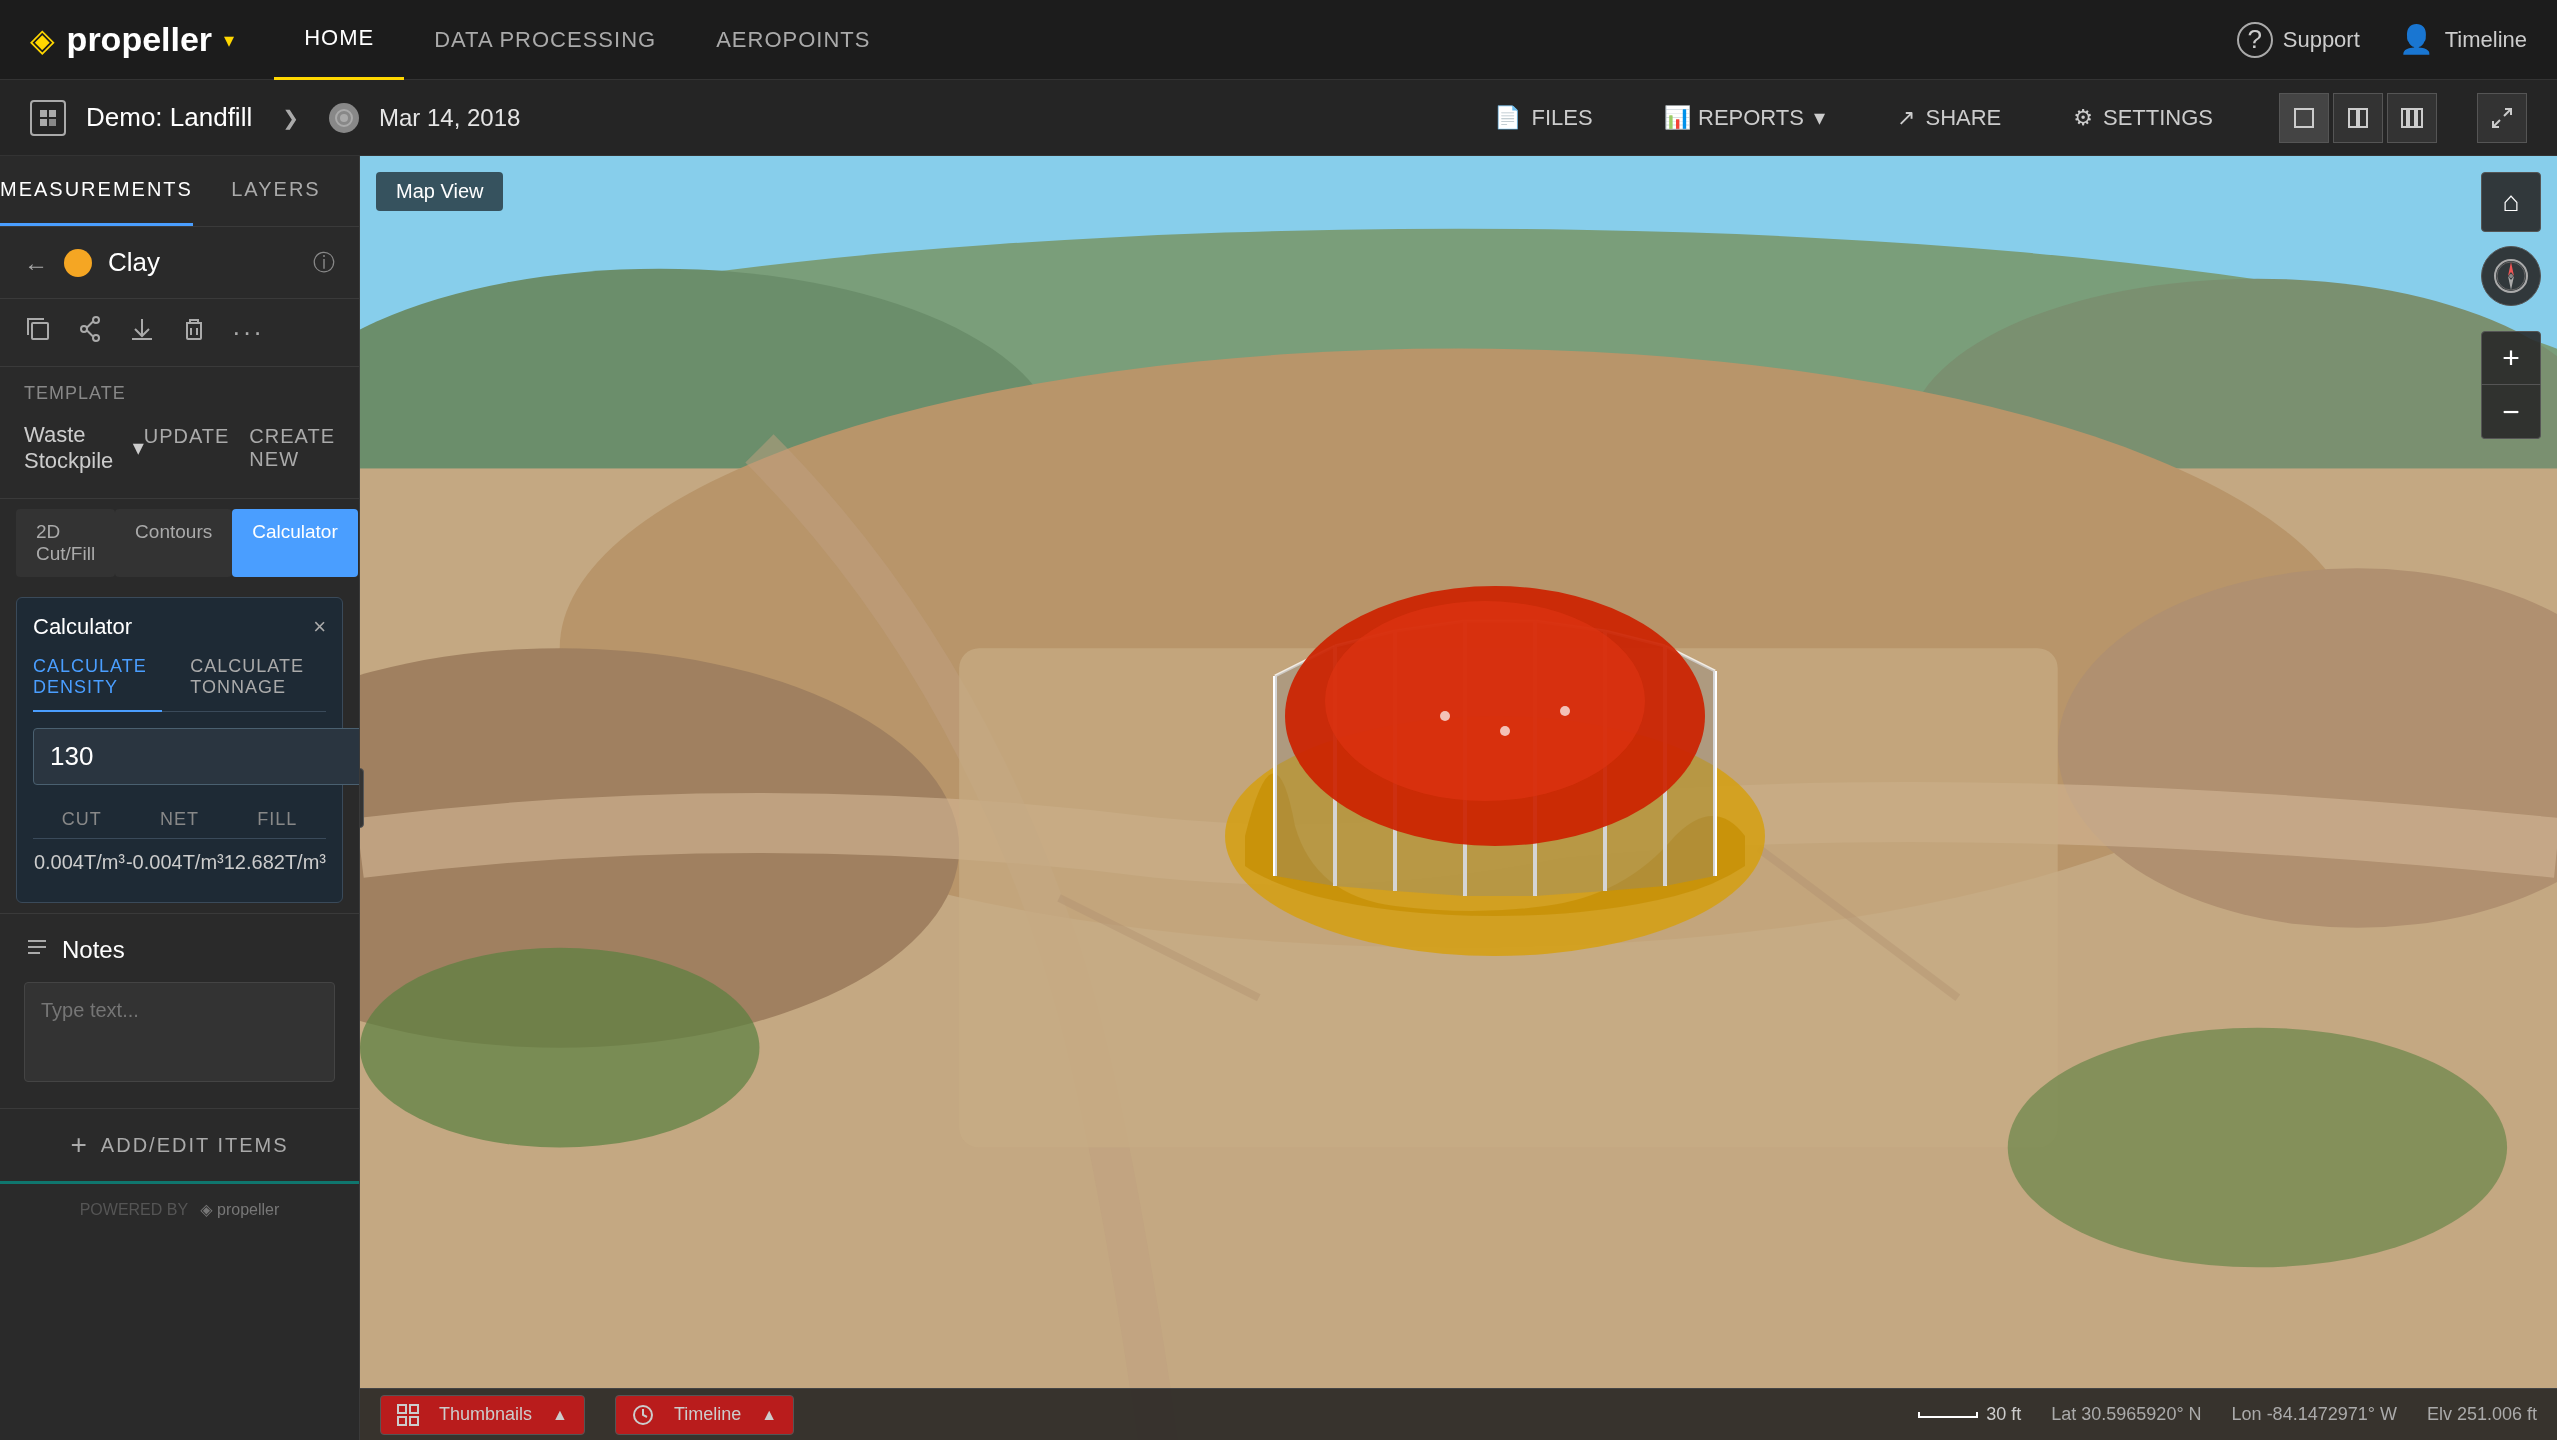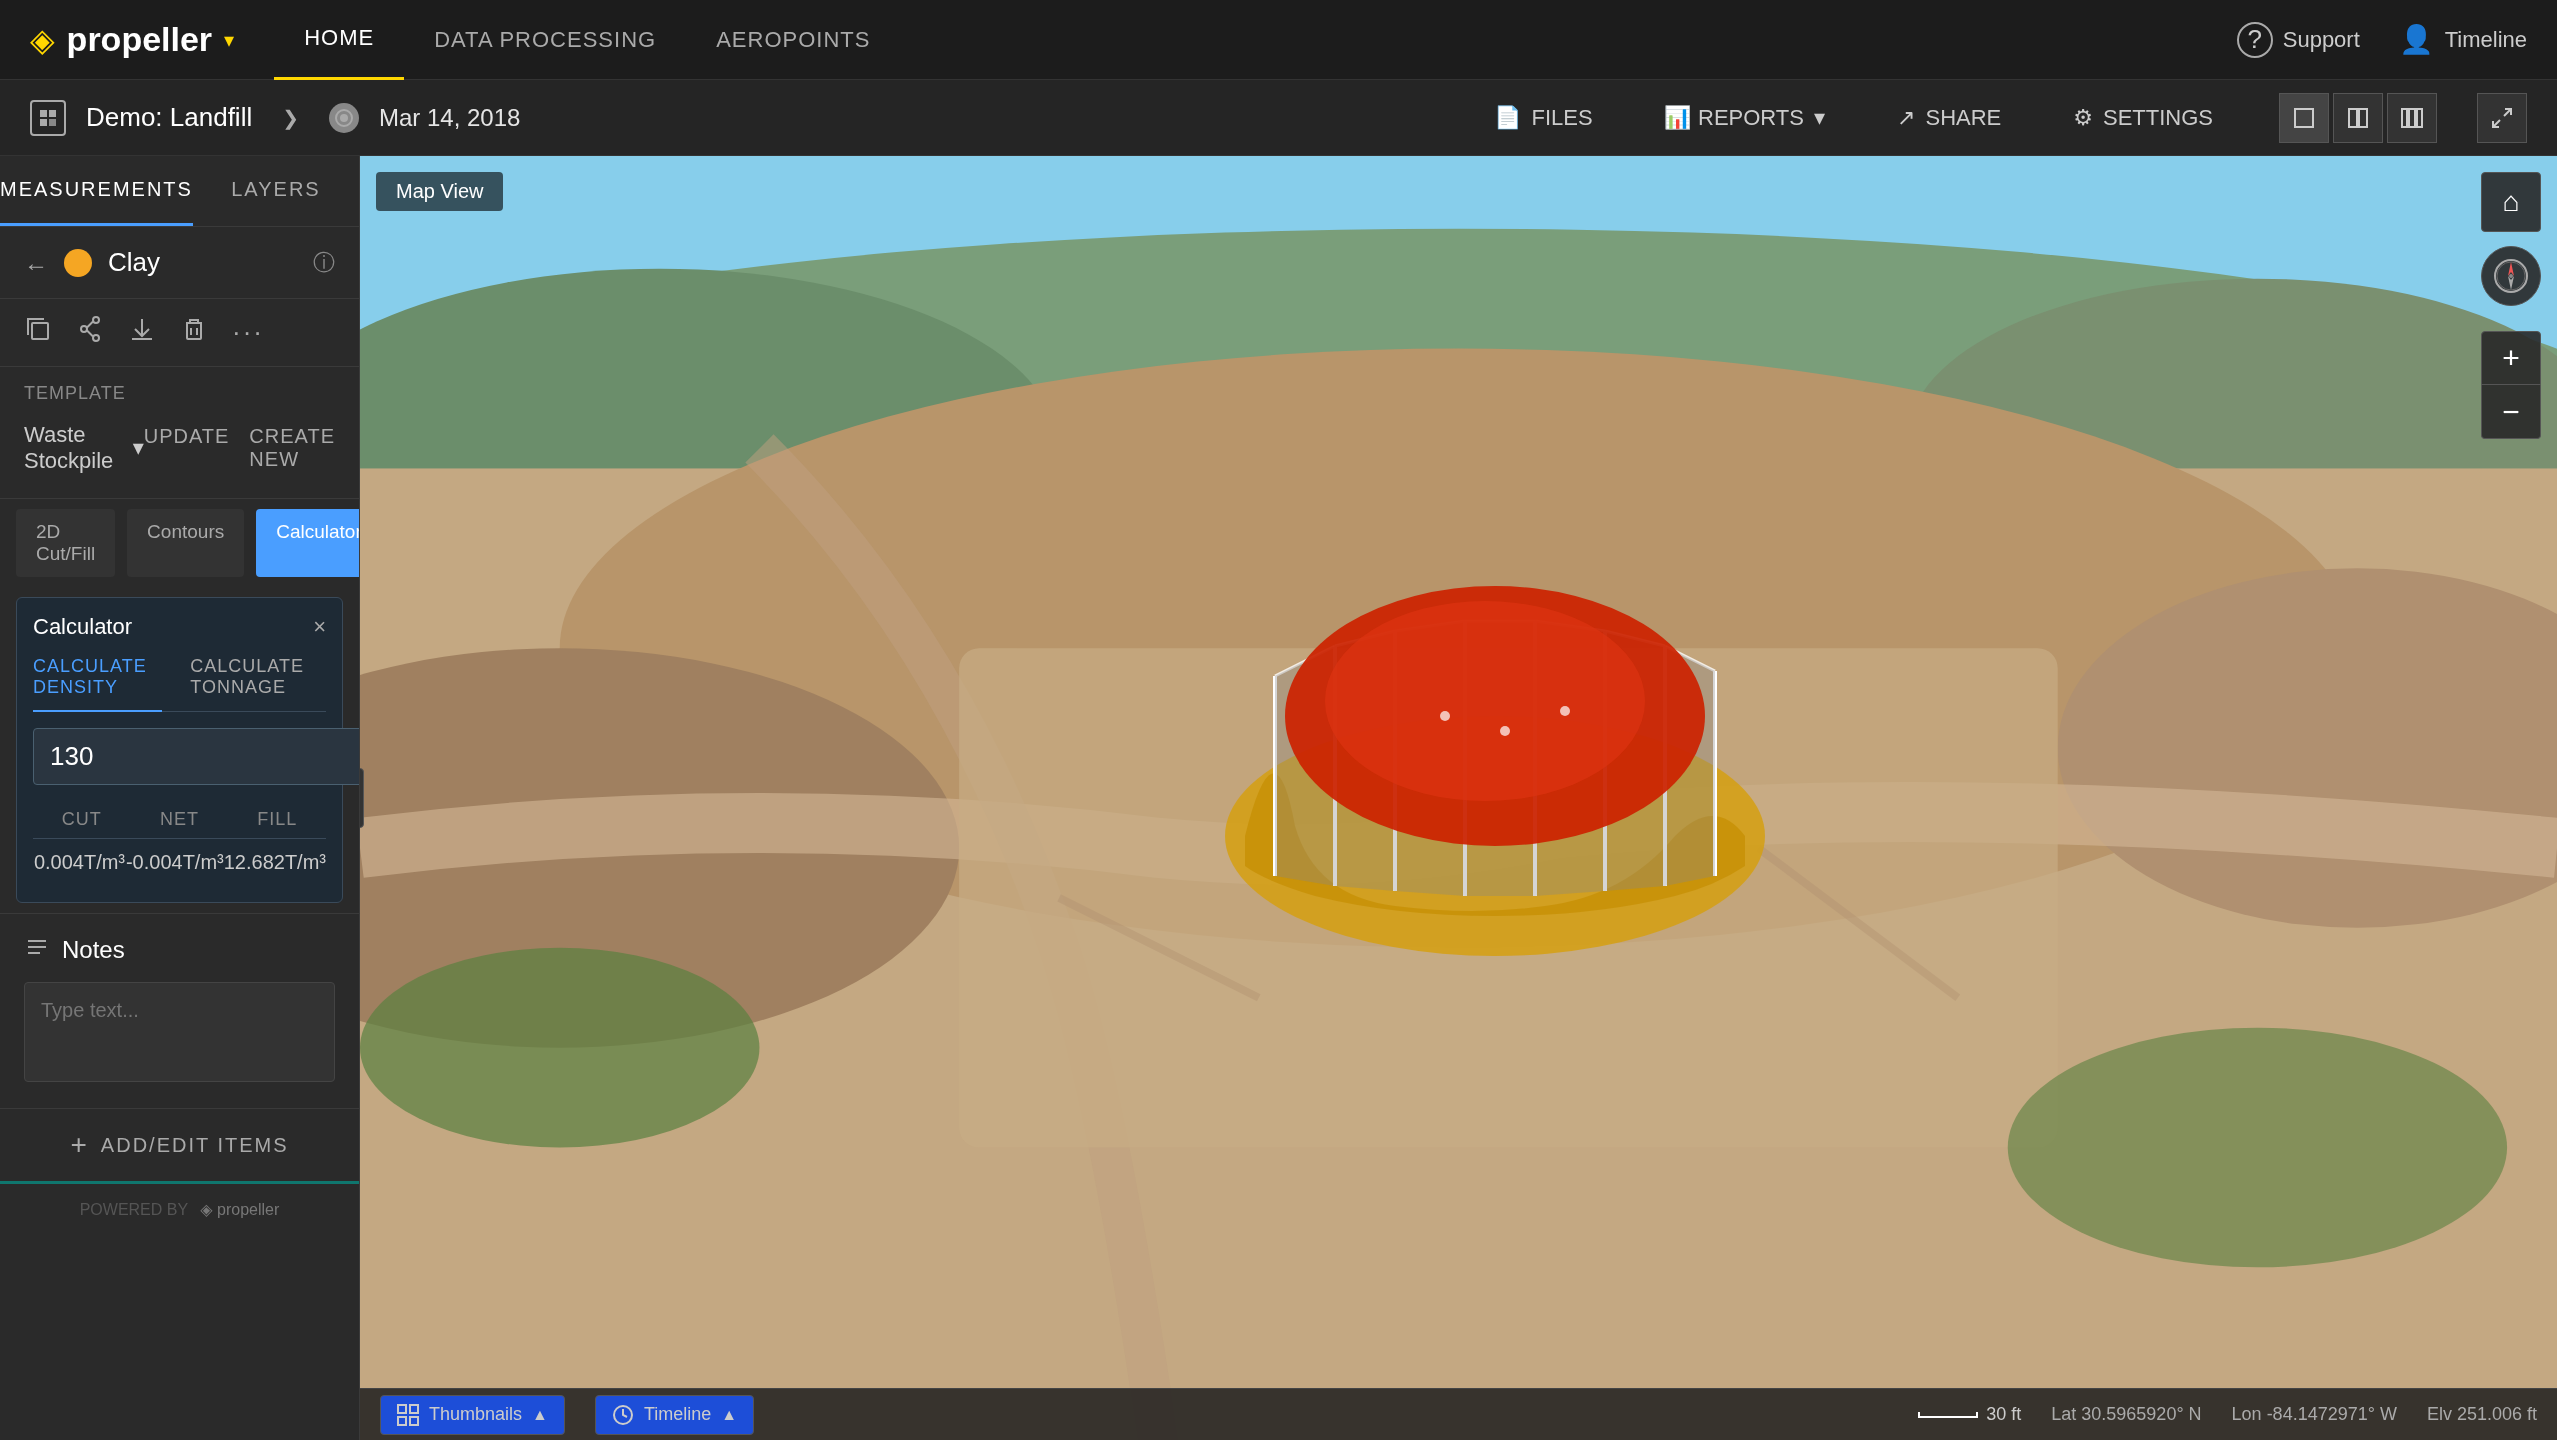--- a/index.html
+++ b/index.html
@@ -99,21 +99,21 @@
     .map-home-btn { position: absolute; top: 16px; right: 16px; background: rgba(40,40,40,0.9); border: 1px solid #555; width: 60px; height: 60px; display: flex; align-items: center; justify-content: center; cursor: pointer; font-size: 28px; color: #fff; border-radius: 4px; z-index: 10; }
     .compass-btn { position: absolute; top: 90px; right: 16px; background: rgba(40,40,40,0.9); border: 1px solid #555; width: 60px; height: 60px; display: flex; align-items: center; justify-content: center; cursor: pointer; font-size: 28px; color: #fff; border-radius: 50%; z-index: 10; }
     .zoom-btns { position: absolute; top: 165px; right: 16px; display: flex; flex-direction: column; z-index: 10; }
     .zoom-btn { background: rgba(40,40,40,0.9); border: 1px solid #555; width: 60px; height: 54px; display: flex; align-items: center; justify-content: center; cursor: pointer; font-size: 28px; color: #fff; }
 
     
     .collapse-btn { position: absolute; top: 50%; left: -24px; transform: translateY(-50%); background: #333; border: 1px solid #555; width: 28px; height: 60px; display: flex; align-items: center; justify-content: center; cursor: pointer; color: #aaa; font-size: 18px; border-radius: 0 4px 4px 0; z-index: 20; }
 
     
     .map-bottom-bar { position: absolute; bottom: 0; left: 0; right: 0; background: rgba(30,30,30,0.85); height: 52px; display: flex; align-items: center; padding: 0 20px; gap: 30px; border-top: 1px solid #444; z-index: 10; }
-    .bottom-btn { display: flex; align-items: center; gap: 10px; background: #1d4ed8; border: 1px solid #555; padding: 8px 16px; border-radius: 4px; cursor: pointer; font-size: 18px; color: #ccc; }
+    .bottom-btn { display: flex; align-items: center; gap: 20px; background: #b91c1c; border: 1px solid #555; padding: 8px 16px; border-radius: 4px; cursor: pointer; font-size: 18px; color: #ccc; }
     .bottom-right { margin-left: auto; display: flex; gap: 30px; font-size: 18px; color: #aaa; align-items: flex-end; }
 
     
     .scale-bar { display: flex; align-items: center; gap: 8px; color: #ccc; font-size: 18px; }
     .scale-line { width: 60px; height: 6px; border: 2px solid #fff; border-top: none; }
 
     .template-row { display: flex; align-items: center; padding: 8px 0; }
   </style>
 </head>
 <body>
@@ -275,21 +275,21 @@
           <span>▾</span>
         </div>
         <div class="template-actions">
           <span class="template-action">UPDATE</span>
           <span class="template-action">CREATE NEW</span>
         </div>
       </div>
     </div>
 
     <div style="padding: 10px 16px;">
-      <div style="display:flex; gap:12px;">
+      <div style="display:flex; gap:0;">
         <div class="sub-tab">
           <span>2D Cut/Fill</span>
         </div>
         <div class="sub-tab">
           <span>Contours</span>
         </div>
         <div class="sub-tab active" style="background:#4a9eff; color:#fff;">
           <span>Calculator</span>
         </div>
       </div>

